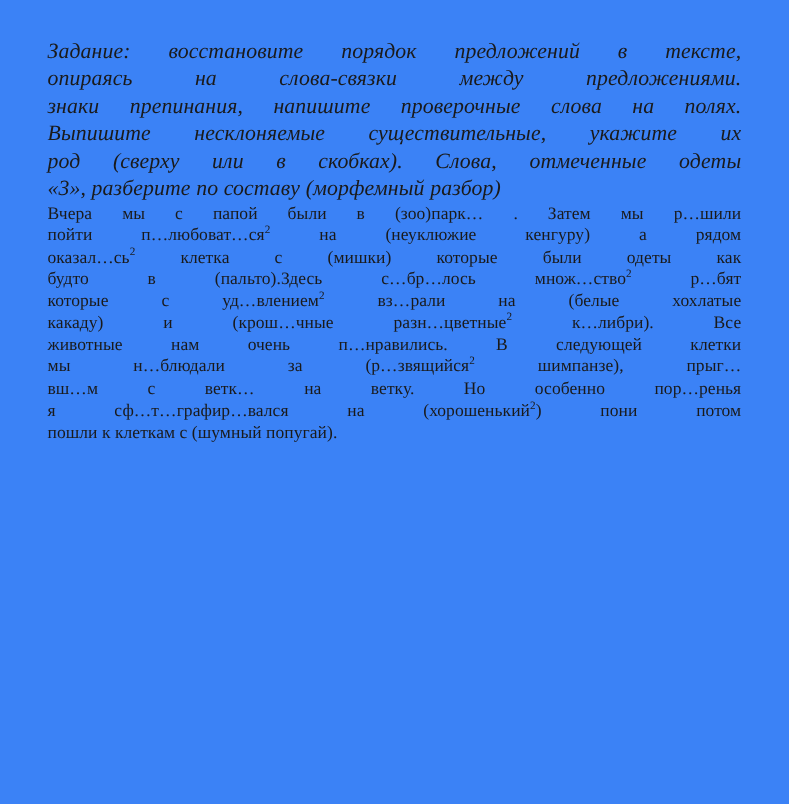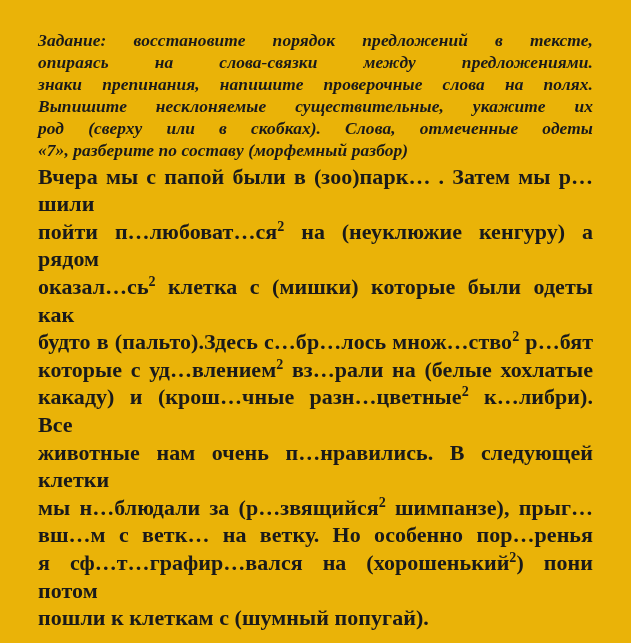--- a/index.html
+++ b/index.html
@@ -12,34 +12,33 @@
     height: 643px;
     overflow: hidden;
     font-family: "Liberation Serif", "DejaVu Serif", serif;
     color: #1a1a1a;
   }
   .page {
     box-sizing: border-box;
     width: 631px;
     height: 643px;
     padding: 30px 38px 20px 38px;
-    background: #eab308;
-    font-weight: bold;
+    background: #3b82f6;
   }
   .task-block {
     font-style: italic;
     font-size: 17.4px;
     line-height: 1.26;
     text-align: justify;
     text-align-last: justify;
     letter-spacing: 0.1px;
   }
   .body-block {
     margin-top: 1px;
-    font-size: 22px;
+    font-size: 14px;
     line-height: 1.255;
     text-align: justify;
     letter-spacing: 0.05px;
   }
   sup {
     font-size: 0.64em;
     vertical-align: super;
     line-height: 0;
   }
   .jline {
@@ -56,21 +55,21 @@
 <body>
 
 <div class="page">
 
   <div class="task-block">
     <span class="jline">Задание: восстановите порядок предложений в тексте,</span>
     <span class="jline">опираясь на слова-связки между предложениями.</span>
     <span class="jline">знаки препинания, напишите проверочные слова на полях.</span>
     <span class="jline">Выпишите несклоняемые существительные, укажите их</span>
     <span class="jline">род (сверху или в скобках). Слова, отмеченные одеты</span>
-    <span class="jline last">«7», разберите по составу (морфемный разбор)</span>
+    <span class="jline last">«3», разберите по составу (морфемный разбор)</span>
   </div>
 
   <div class="body-block">
     <span class="jline">Вчера мы с папой были в (зоо)парк… . Затем мы р…шили</span>
     <span class="jline">пойти п…любоват…ся<sup>2</sup> на (неуклюжие кенгуру) а рядом</span>
     <span class="jline">оказал…сь<sup>2</sup> клетка с (мишки) которые были одеты как</span>
     <span class="jline">будто в (пальто).Здесь с…бр…лось множ…ство<sup>2</sup> р…бят</span>
     <span class="jline">которые с уд…влением<sup>2</sup> вз…рали на (белые хохлатые</span>
     <span class="jline">какаду) и (крош…чные разн…цветные<sup>2</sup> к…либри). Все</span>
     <span class="jline">животные нам очень п…нравились. В следующей клетки</span>

